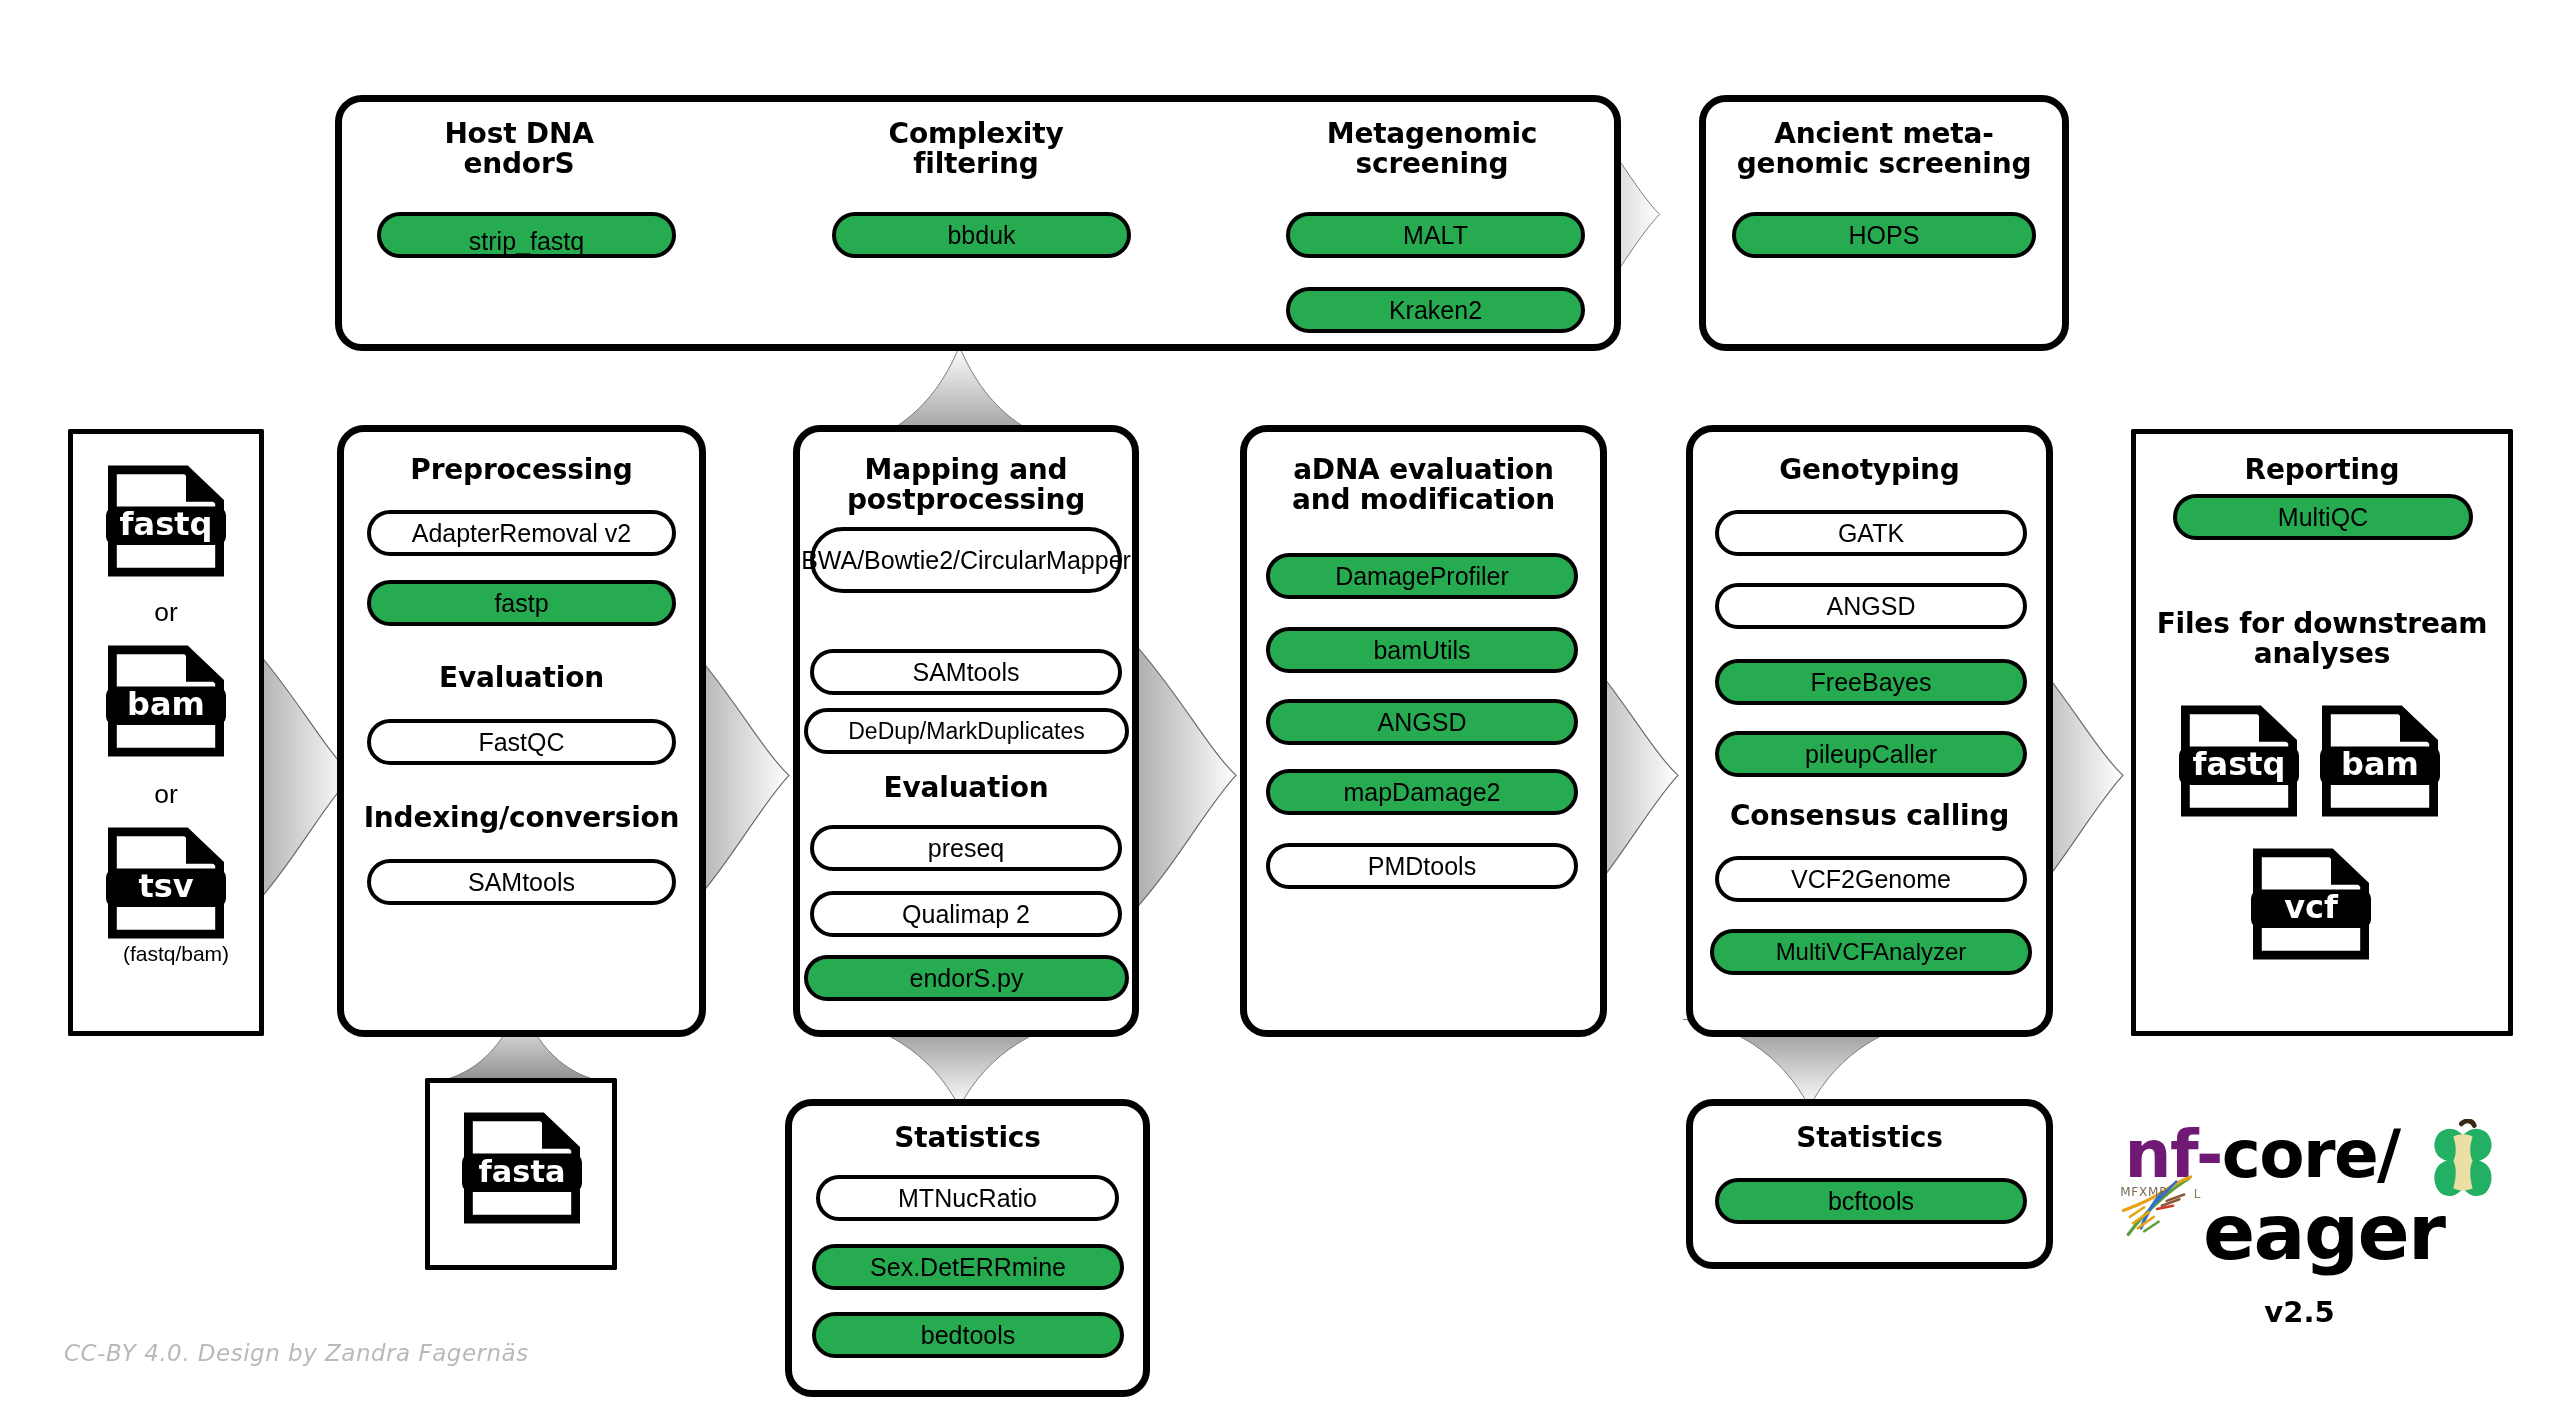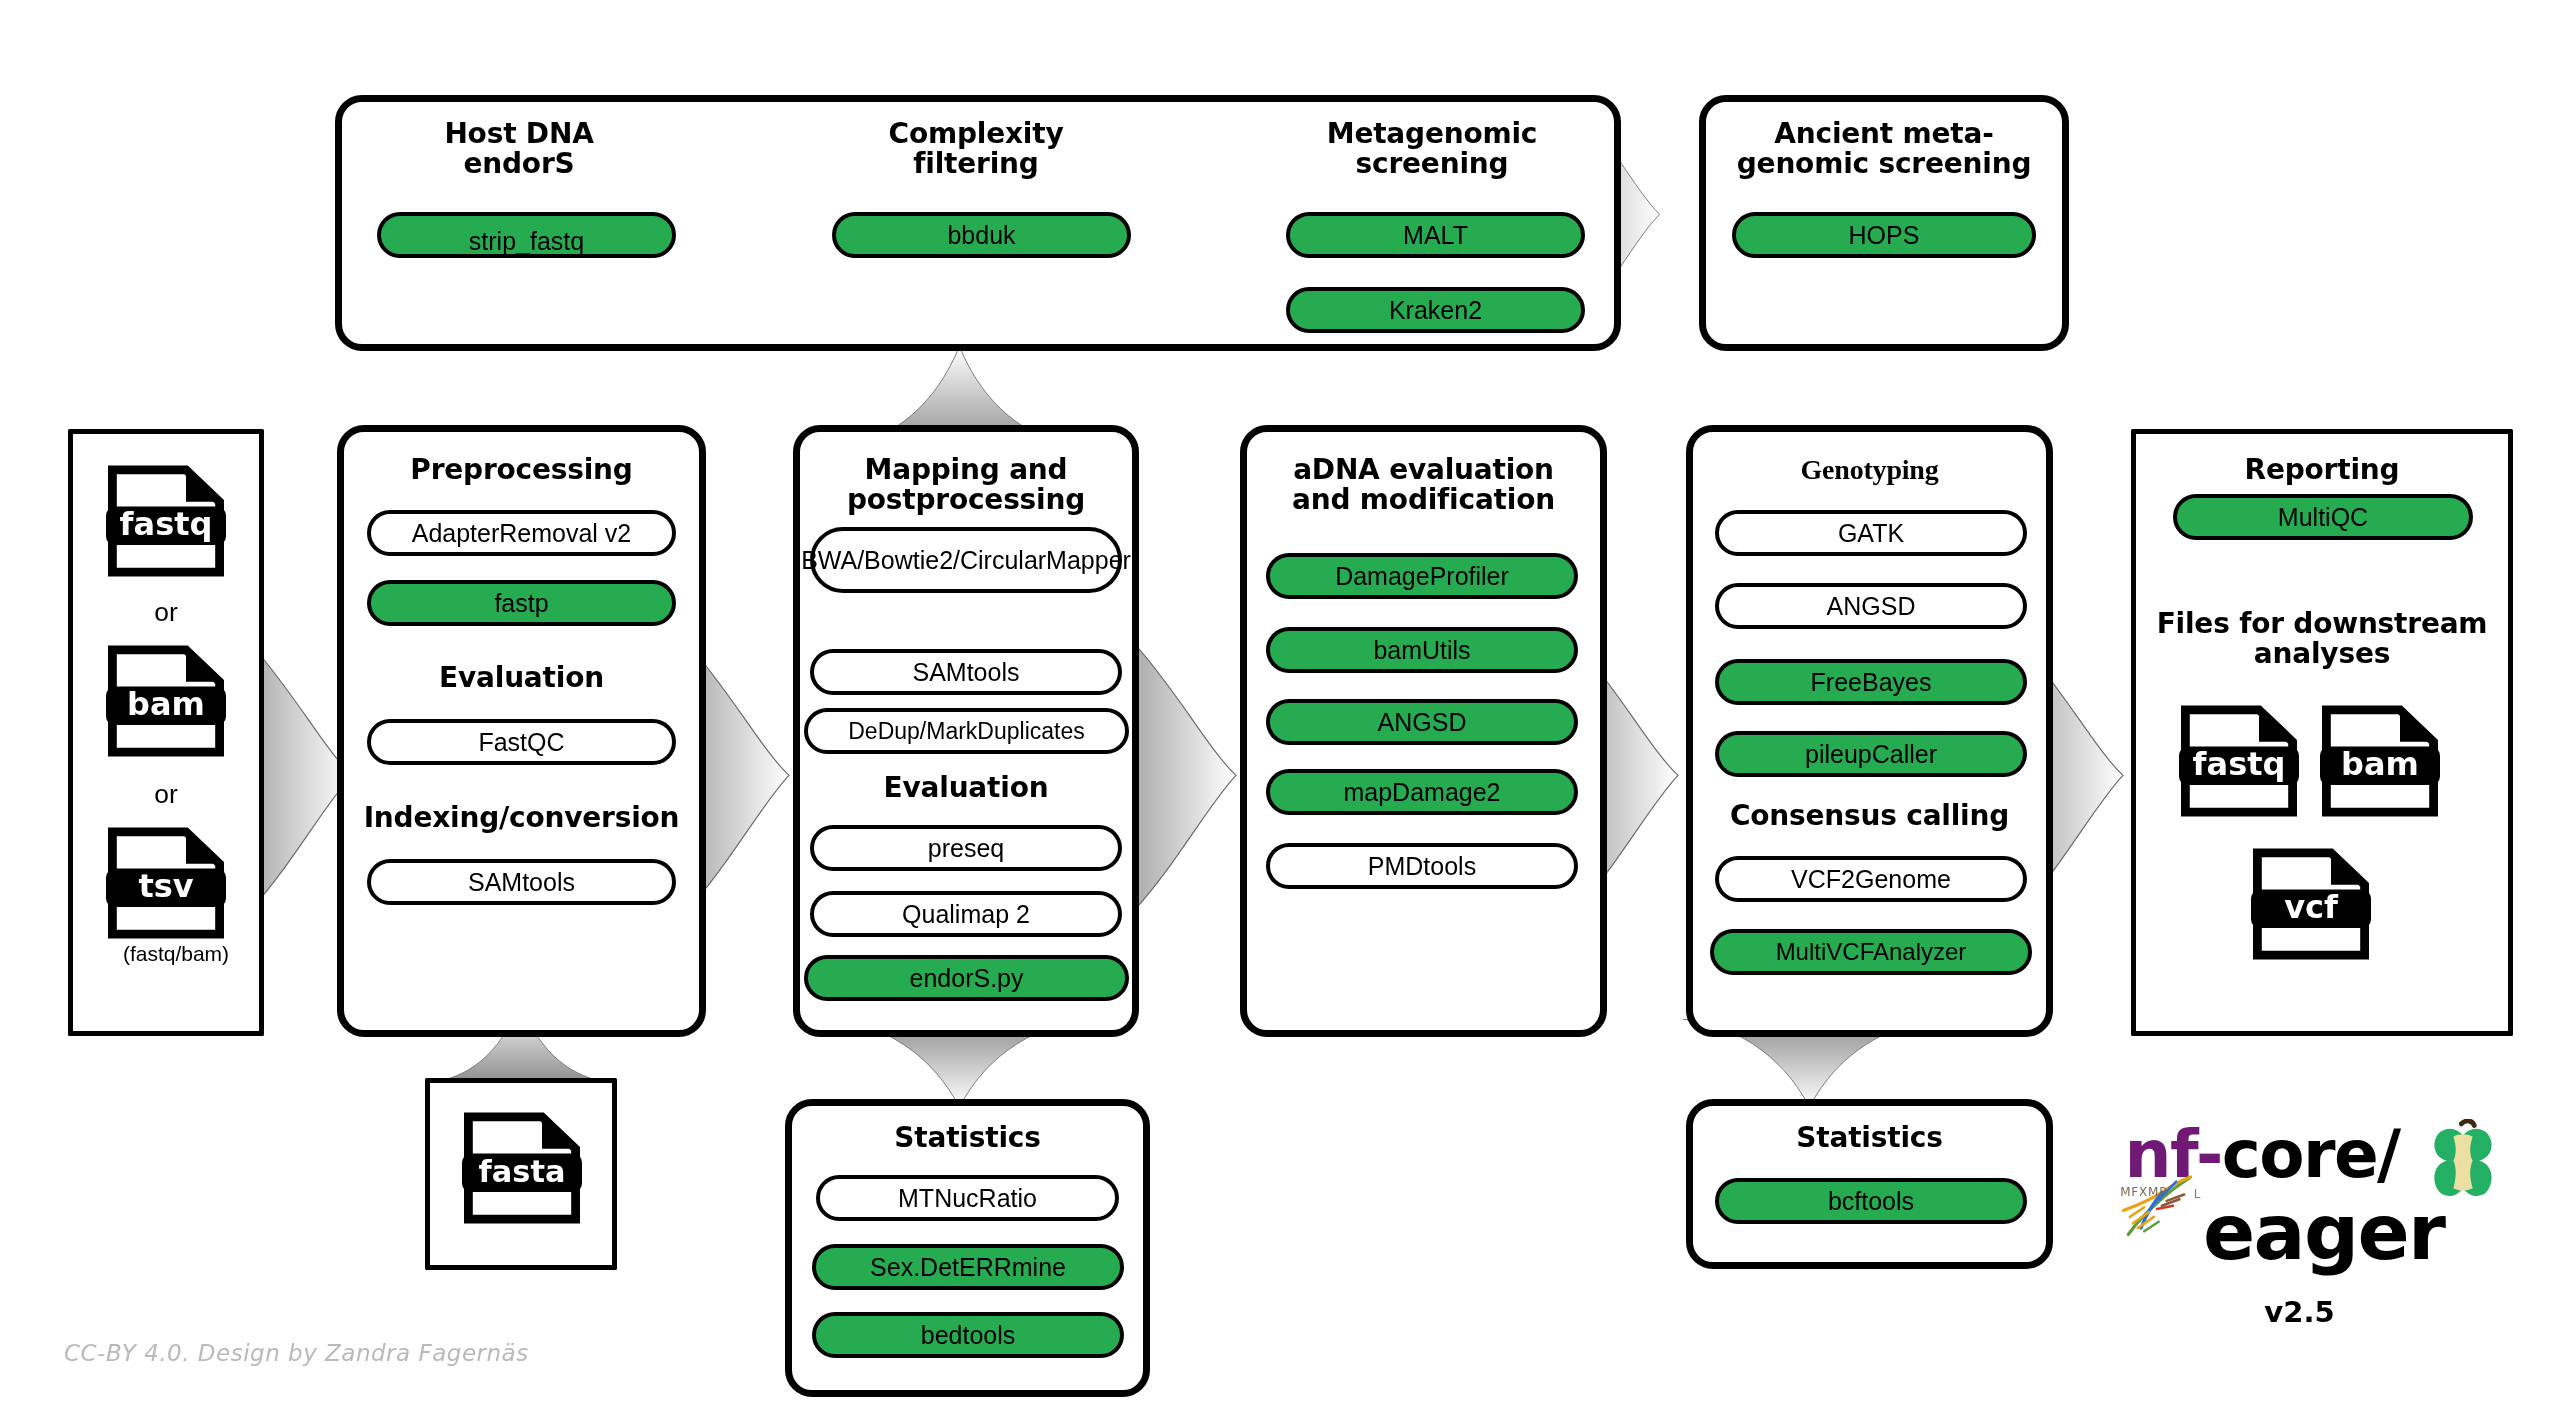--- a/index.html
+++ b/index.html
@@ -338,21 +338,21 @@
   <span>ANGSD</span>
 </div>
 <div class="pill green" style="left:1266px;top:769px;width:312px;height:46px;">
   <span>mapDamage2</span>
 </div>
 <div class="pill" style="left:1266px;top:843px;width:312px;height:46px;">
   <span>PMDtools</span>
 </div>
 
 <div class="rbox" style="left:1686px;top:425px;width:367px;height:612px;"></div>
-<div class="hdr" style="left:1686px;top:455px;width:367px;font-family:Liberation Serif, serif;">Genotyping</div>
+<div class="hdr" style="left:1686px;top:455px;width:367px;">Genotyping</div>
 <div class="pill" style="left:1715px;top:510px;width:312px;height:46px;">
   <span>GATK</span>
 </div>
 <div class="pill" style="left:1715px;top:583px;width:312px;height:46px;">
   <span>ANGSD</span>
 </div>
 <div class="pill green" style="left:1715px;top:659px;width:312px;height:46px;">
   <span>FreeBayes</span>
 </div>
 <div class="pill green" style="left:1715px;top:731px;width:312px;height:46px;">

